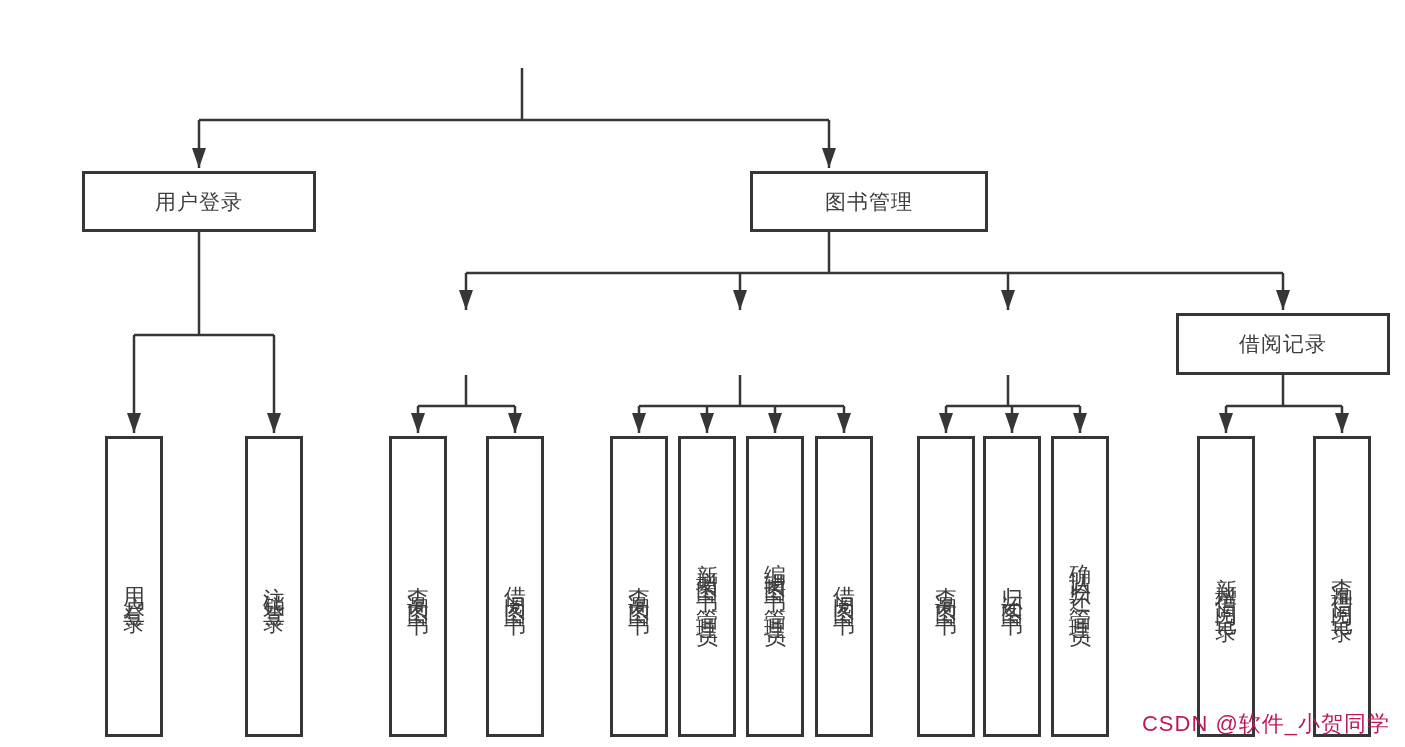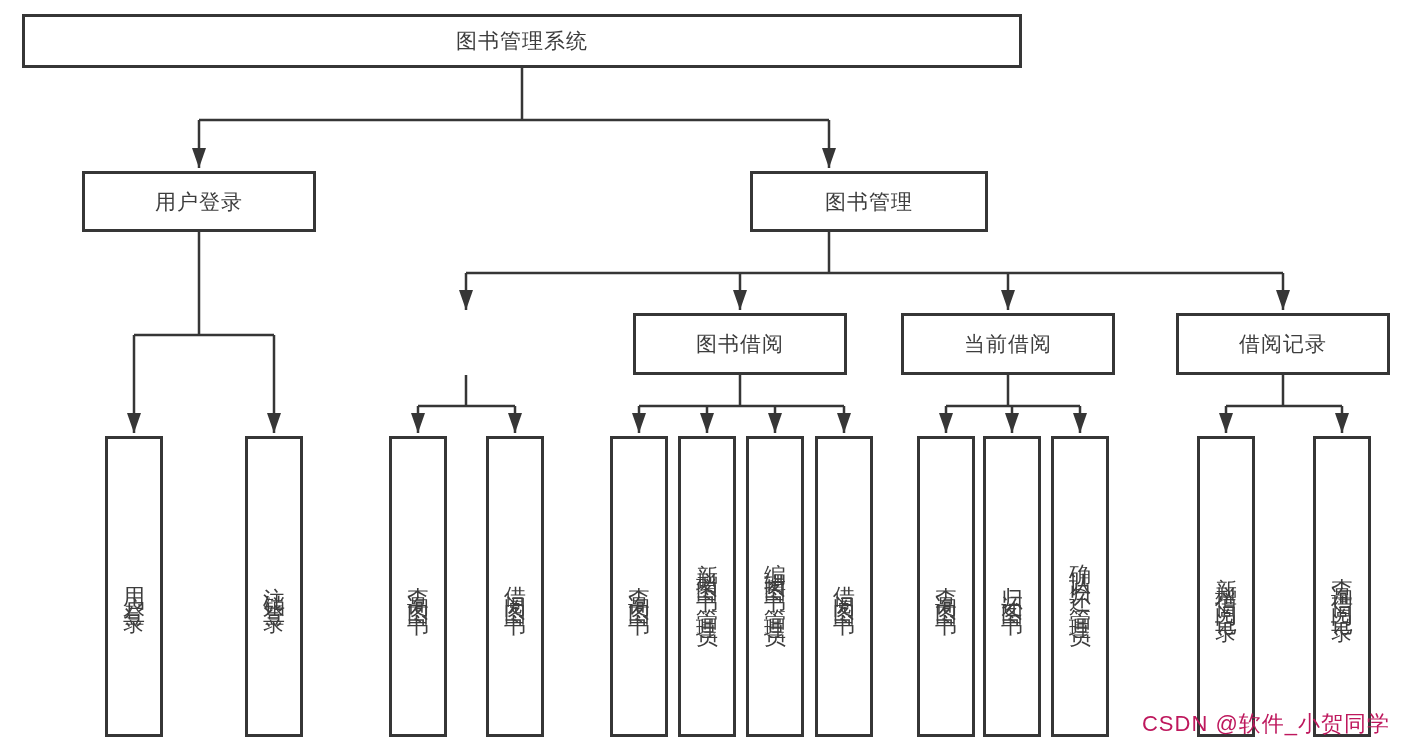--- a/index.html
+++ b/index.html
@@ -96,27 +96,24 @@
         <line x1="1080" y1="406" x2="1080" y2="433" marker-end="url(#arrow)"></line>
       </g>
       <g>
         <path d="M1283,375 L1283,406 M1226,406 L1342,406"></path>
         <line x1="1226" y1="406" x2="1226" y2="433" marker-end="url(#arrow)"></line>
         <line x1="1342" y1="406" x2="1342" y2="433" marker-end="url(#arrow)"></line>
       </g>
     </g>
   </svg>
 
-  <div class="box hbox" style="left:22px; top:14px; width:1000px; height:54px;">图书管理系统</div>
 
   <div class="box hbox" style="left:82px; top:171px; width:234px; height:61px;">用户登录</div>
   <div class="box hbox" style="left:710px; top:171px; width:238px; height:61px;margin-left:40px;">图书管理</div>
 
-  <div class="box hbox" style="left:633px; top:313px; width:214px; height:62px;">图书借阅</div>
-  <div class="box hbox" style="left:901px; top:313px; width:214px; height:62px;">当前借阅</div>
   <div class="box hbox" style="left:1176px; top:313px; width:214px; height:62px;">借阅记录</div>
 
   <div class="box vbox" style="left:105px; top:436px; width:58px; height:301px;">用户登录</div>
   <div class="box vbox" style="left:245px; top:436px; width:58px; height:301px;">注销登录</div>
 
   <div class="box vbox" style="left:389px; top:436px; width:58px; height:301px;">查询图书</div>
   <div class="box vbox" style="left:486px; top:436px; width:58px; height:301px;">借阅图书</div>
 
   <div class="box vbox" style="left:610px; top:436px; width:58px; height:301px;">查询图书</div>
   <div class="box vbox" style="left:678px; top:436px; width:58px; height:301px;">新增图书（管理员）</div>

